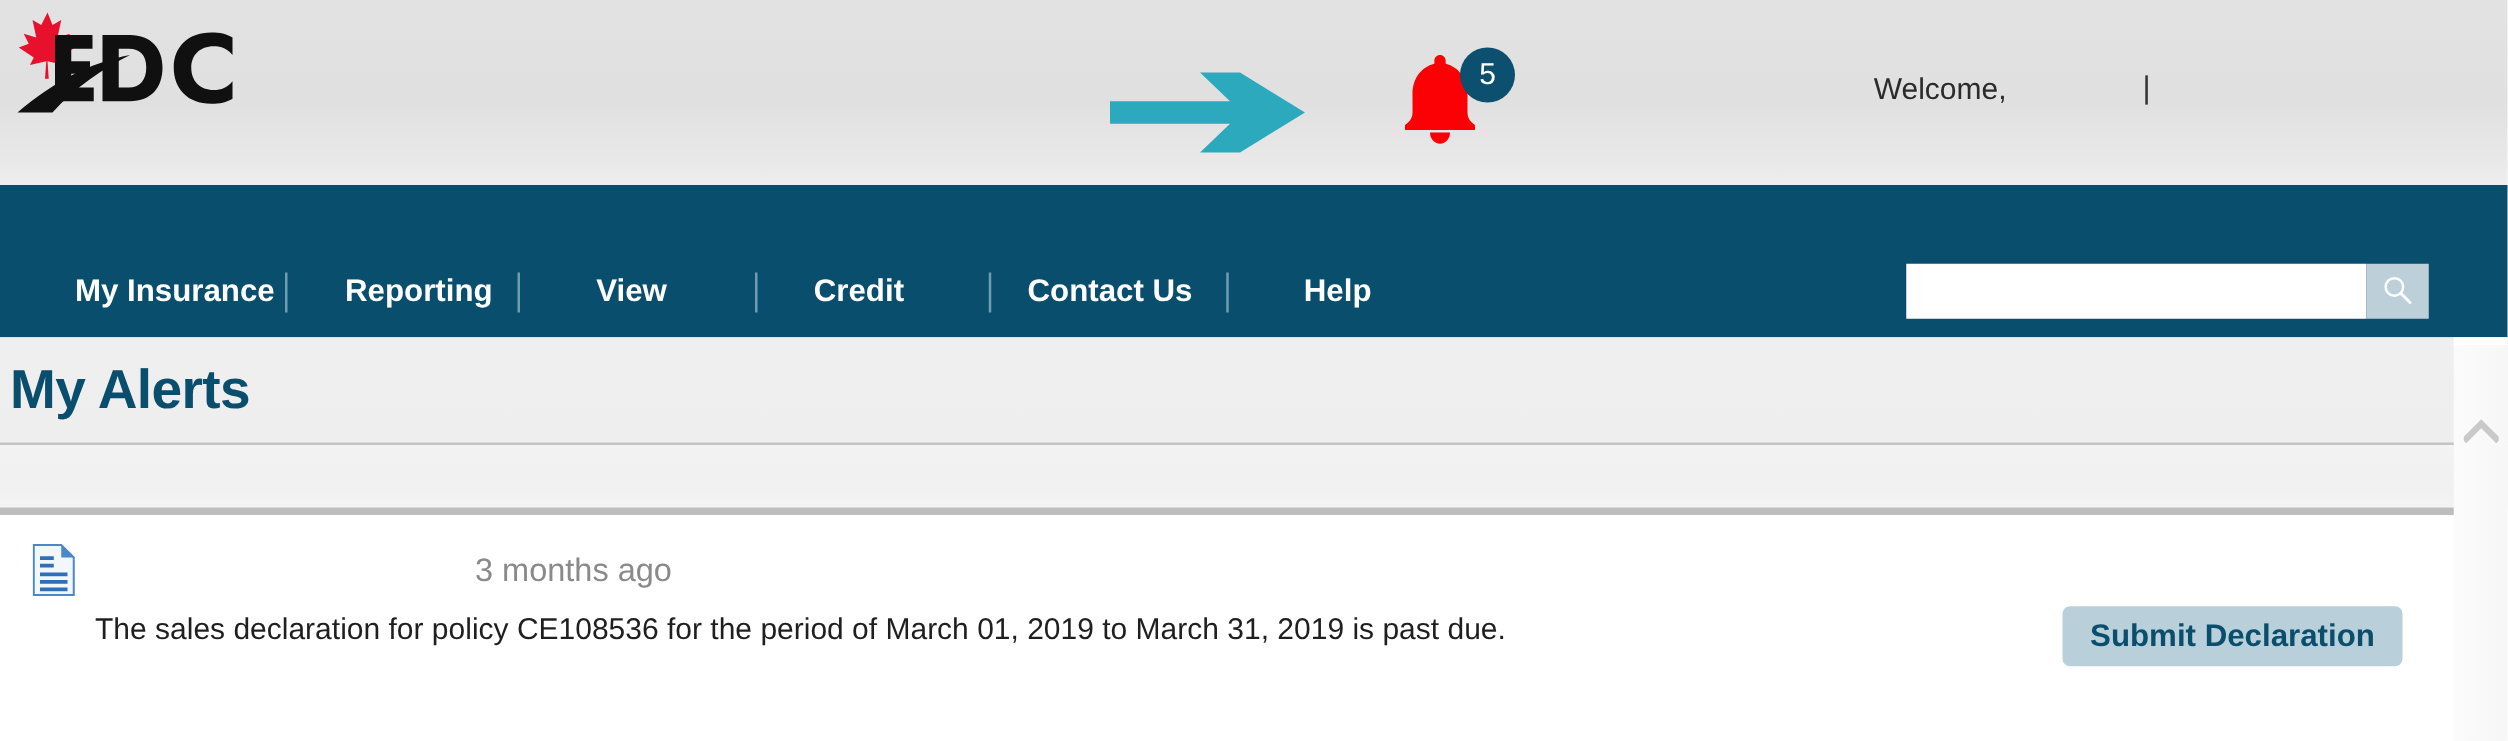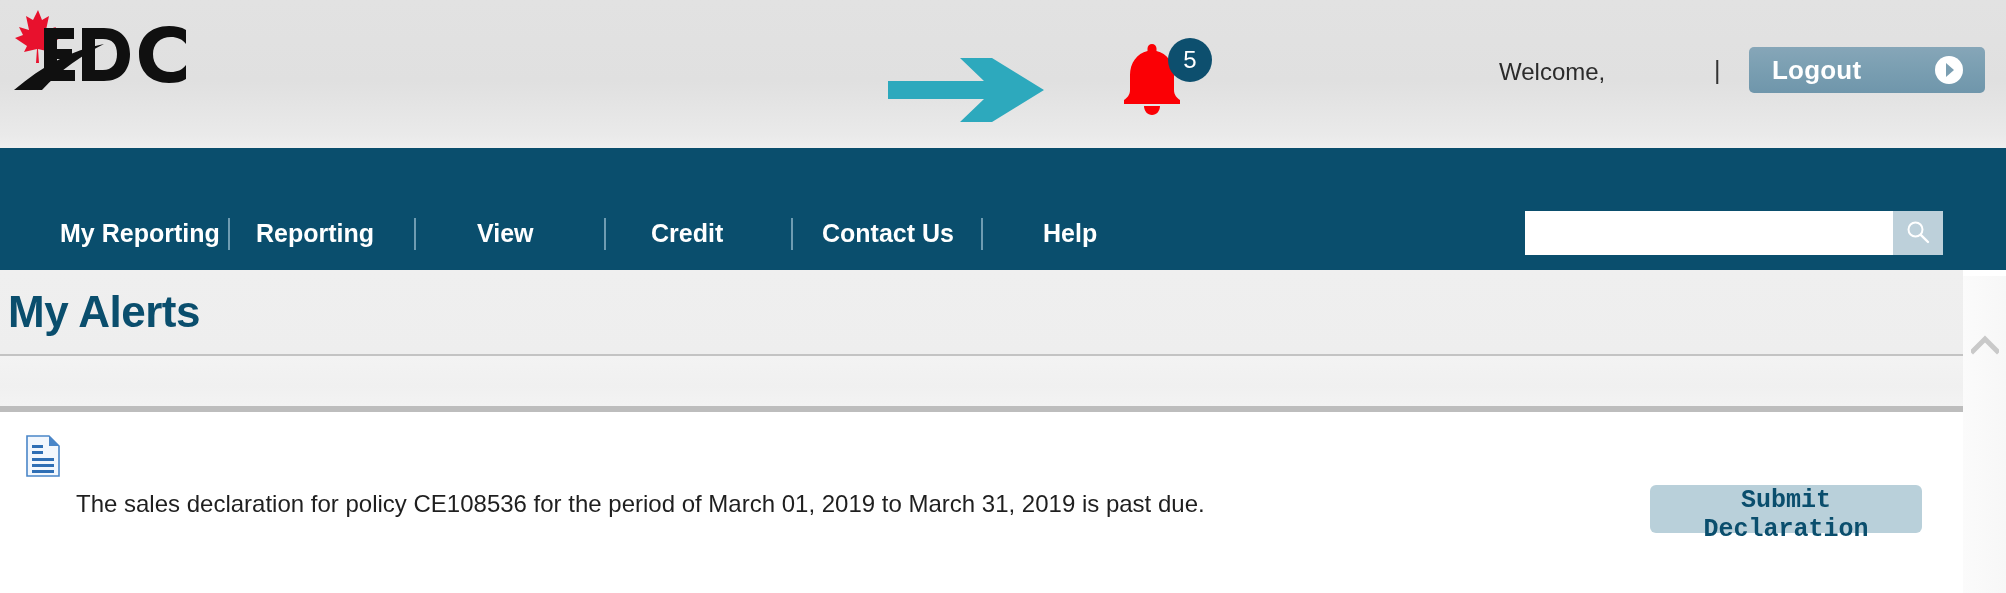--- a/index.html
+++ b/index.html
@@ -251,21 +251,21 @@
     position: absolute;
     left: 1650px; top: 73px;
     width: 272px; height: 48px;
     border-radius: 6px;
     background: #b9d0da;
     border: none;
     color: #0a4e6d;
     font-size: 25px;
     font-weight: bold;
     cursor: pointer;
-    font-family: Liberation Mono, monospace;
+    font-family: Liberation Sans, sans-serif;
   }
 
   
   .scroll-strip {
     position: absolute;
     left: 1963px; top: 270px;
     width: 43px; height: 323px;
     background: linear-gradient(to right, #fbfbfb 0%, #f7f7f7 100%);
     cursor: pointer;
   }
@@ -313,37 +313,28 @@
       <svg width="74" height="78" viewBox="0 0 74 78" xmlns="http://www.w3.org/2000/svg">
         <path d="M34 6 C36.5 6 38.5 8 38.5 10.5 L38.5 13 C49 15.5 56 25 56 37 L56 52 C56 57 59 60 62 62 L62 66 L6 66 L6 62 C9 60 12 57 12 52 L12 37 C12 25 19 15.5 29.5 13 L29.5 10.5 C29.5 8 31.5 6 34 6 Z" fill="#fb0005"></path>
         <path d="M26 68 C26 73 29.5 77 34 77 C38.5 77 42 73 42 68 Z" fill="#fb0005"></path>
       </svg>
       <div class="bell-badge">5</div>
     </div>
 
     <div class="welcome-text">Welcome,</div>
     <div class="welcome-sep">|</div>
 
-    <button class="logout-btn">
-      <span class="logout-label">Logout</span>
-      <span class="logout-chev">
-        <svg width="30" height="30" viewBox="0 0 30 30" xmlns="http://www.w3.org/2000/svg">
-          <circle cx="15" cy="15" r="14" fill="#ffffff"></circle>
-          <path d="M12 8 L20 15 L12 22 Z" fill="#7b9fb2"></path>
-        </svg>
-      </span>
-    </button>
   </div>
 
   <div class="navy-band">
 
     <div class="nav-row">
-      <div class="nav-item" style="left:60px">My Reporting</div>
+      <div class="nav-item" style="left:60px">My Insurance</div>
       <div class="nav-sep" style="left:228px"></div>
-      <div class="nav-item" style="left:256px">Reporting</div>
+      <div class="nav-item" style="left:276px">Reporting</div>
       <div class="nav-sep" style="left:414px"></div>
       <div class="nav-item" style="left:477px">View</div>
       <div class="nav-sep" style="left:604px"></div>
       <div class="nav-item" style="left:651px">Credit</div>
       <div class="nav-sep" style="left:791px"></div>
       <div class="nav-item" style="left:822px">Contact Us</div>
       <div class="nav-sep" style="left:981px"></div>
       <div class="nav-item" style="left:1043px">Help</div>
 
       <div class="search-wrap">
@@ -374,20 +365,21 @@
         <svg width="34" height="42" viewBox="0 0 34 42" xmlns="http://www.w3.org/2000/svg">
           <path d="M1 1 L23 1 L33 11 L33 41 L1 41 Z" fill="#f2f7fd" stroke="#4a86c8" stroke-width="1.6"></path>
           <path d="M23 1 L33 11 L23 11 Z" fill="#4a86c8"></path>
           <rect x="6" y="10" width="11" height="3" fill="#2f6fb5"></rect>
           <rect x="6" y="16" width="11" height="3" fill="#2f6fb5"></rect>
           <rect x="6" y="23" width="22" height="3" fill="#2f6fb5"></rect>
           <rect x="6" y="29" width="22" height="3" fill="#2f6fb5"></rect>
           <rect x="6" y="35" width="22" height="3" fill="#2f6fb5"></rect>
         </svg>
       </span>
+      <div class="alert-time">3 months ago</div>
       <div class="alert-msg">The sales declaration for policy CE108536 for the period of March 01, 2019 to March 31, 2019 is past due.</div>
       <button class="submit-btn">Submit Declaration</button>
 
     </div>
   </div>
 
   <div class="scroll-strip">
     <span class="scroll-up">
       <svg width="28" height="20" viewBox="0 0 28 20" xmlns="http://www.w3.org/2000/svg">
         <path d="M2 16 L14 4 L26 16" fill="none" stroke="#c9c9c9" stroke-width="5" stroke-linecap="square"></path>

